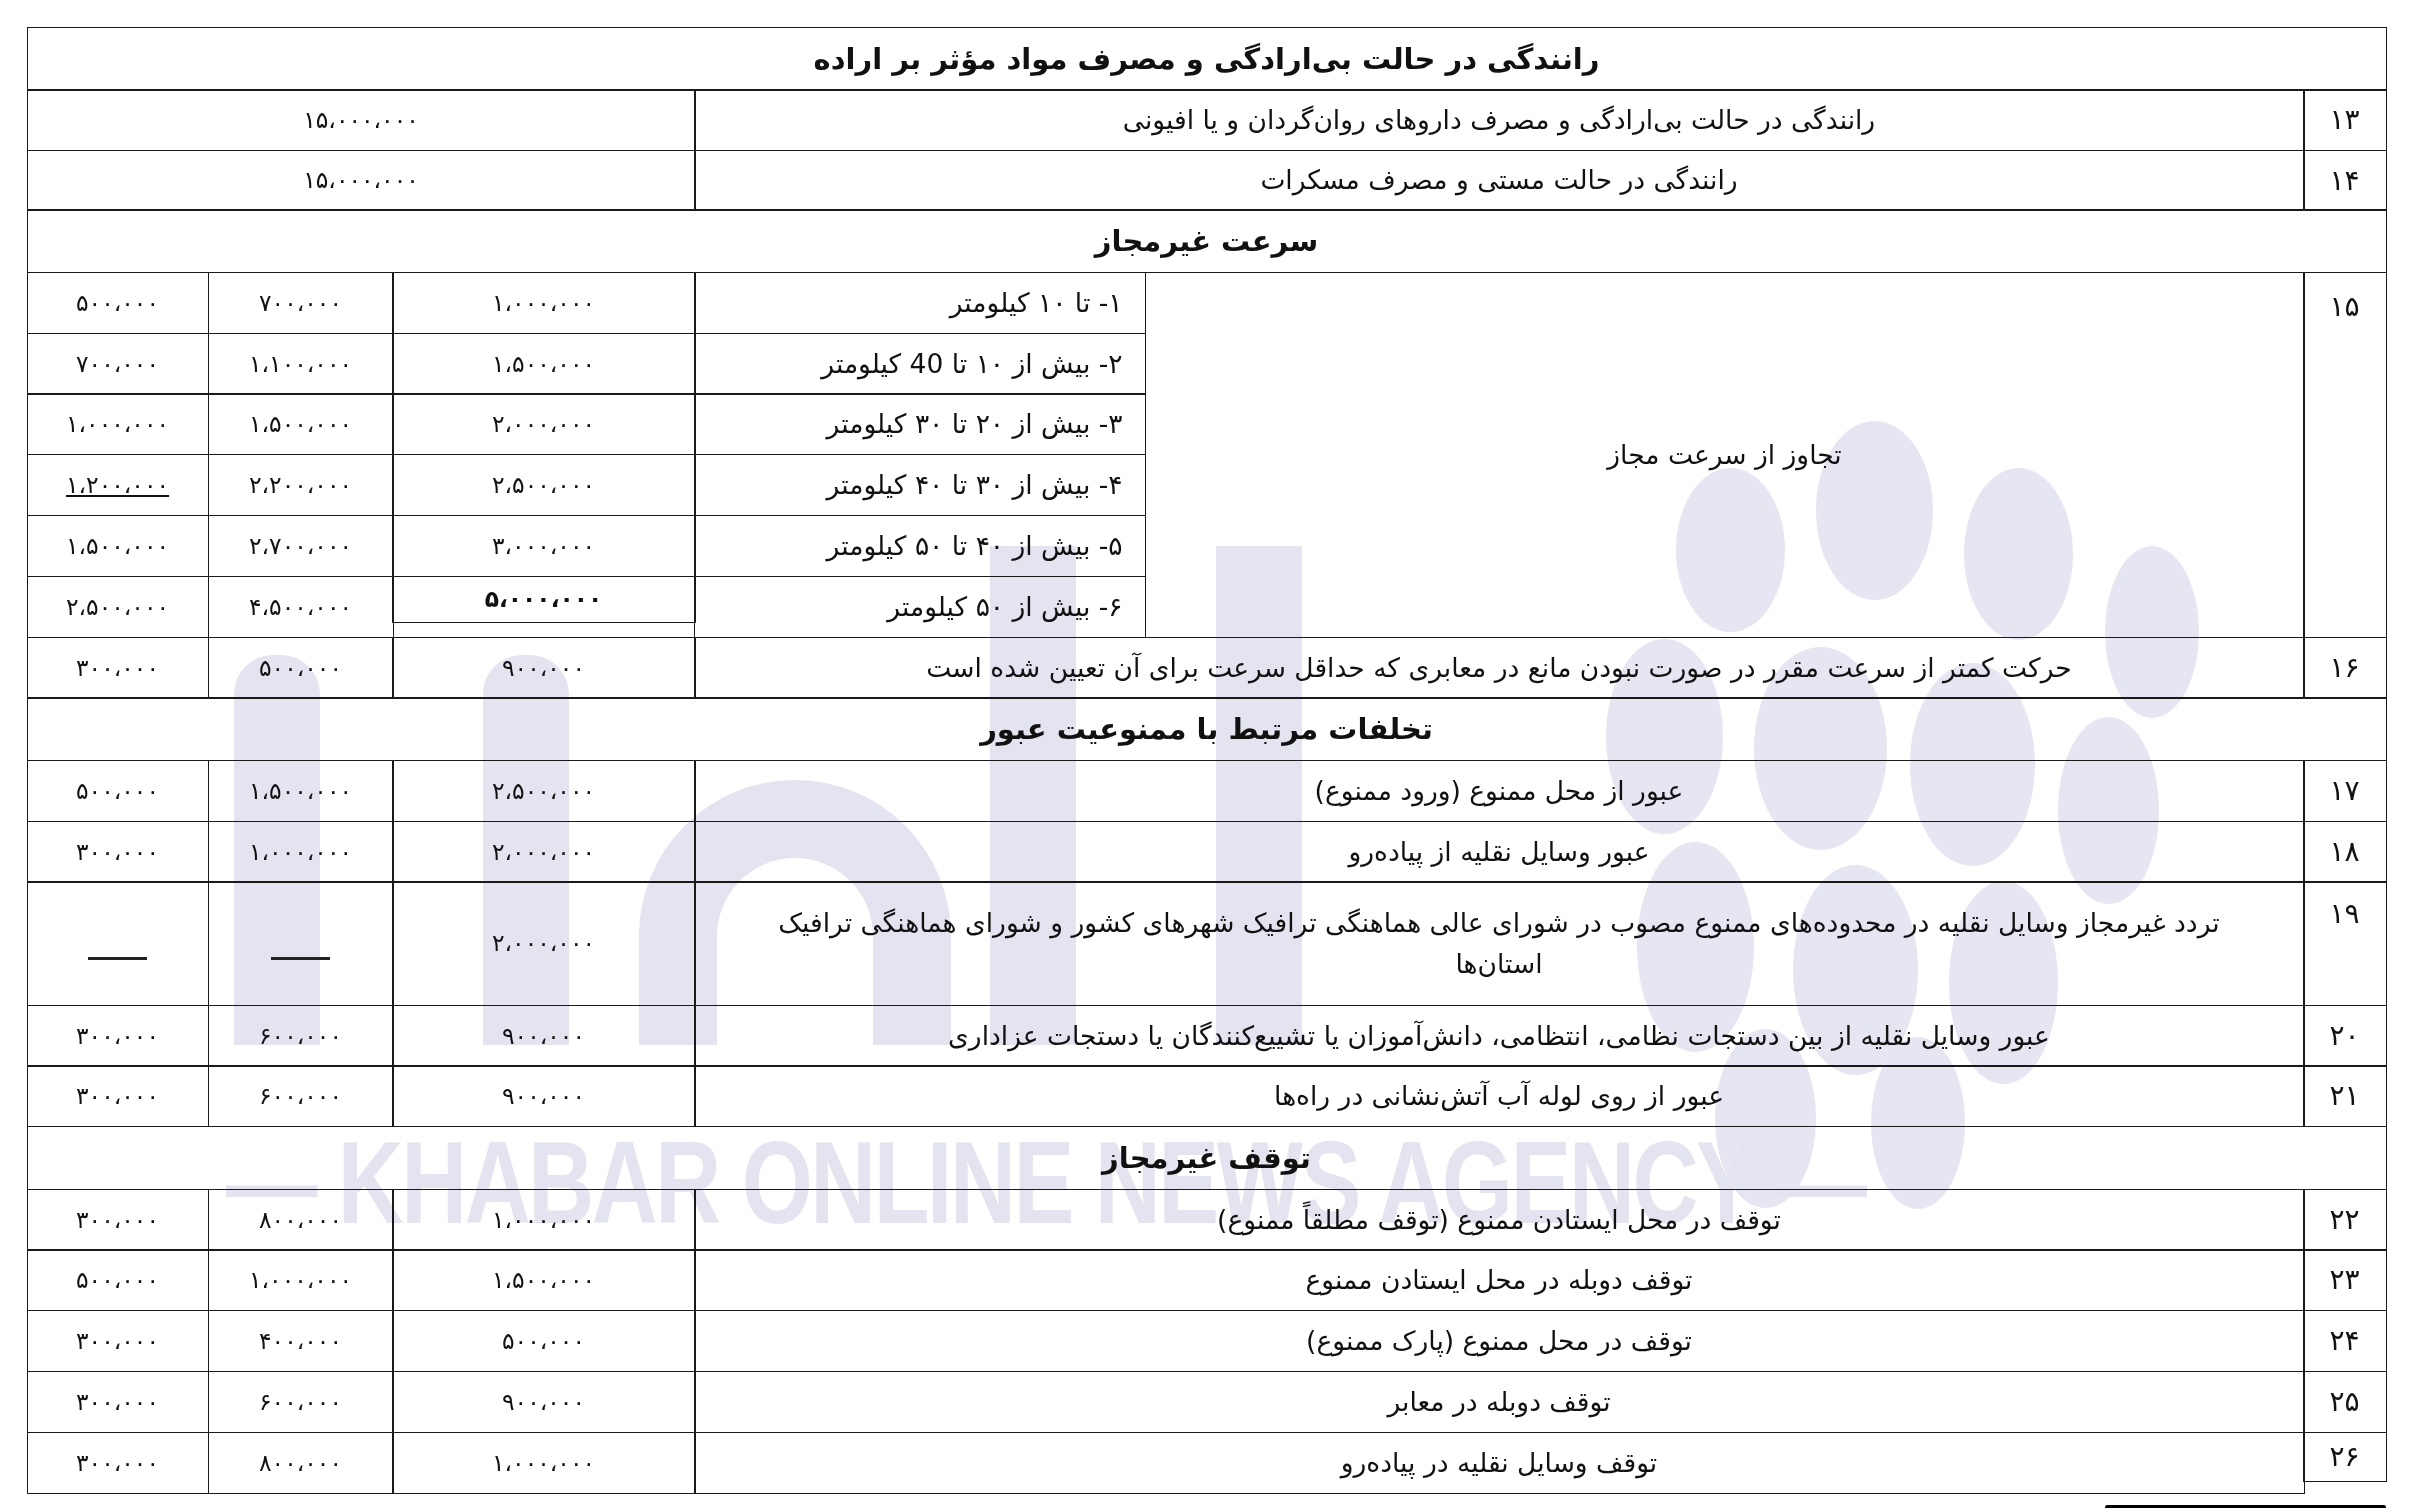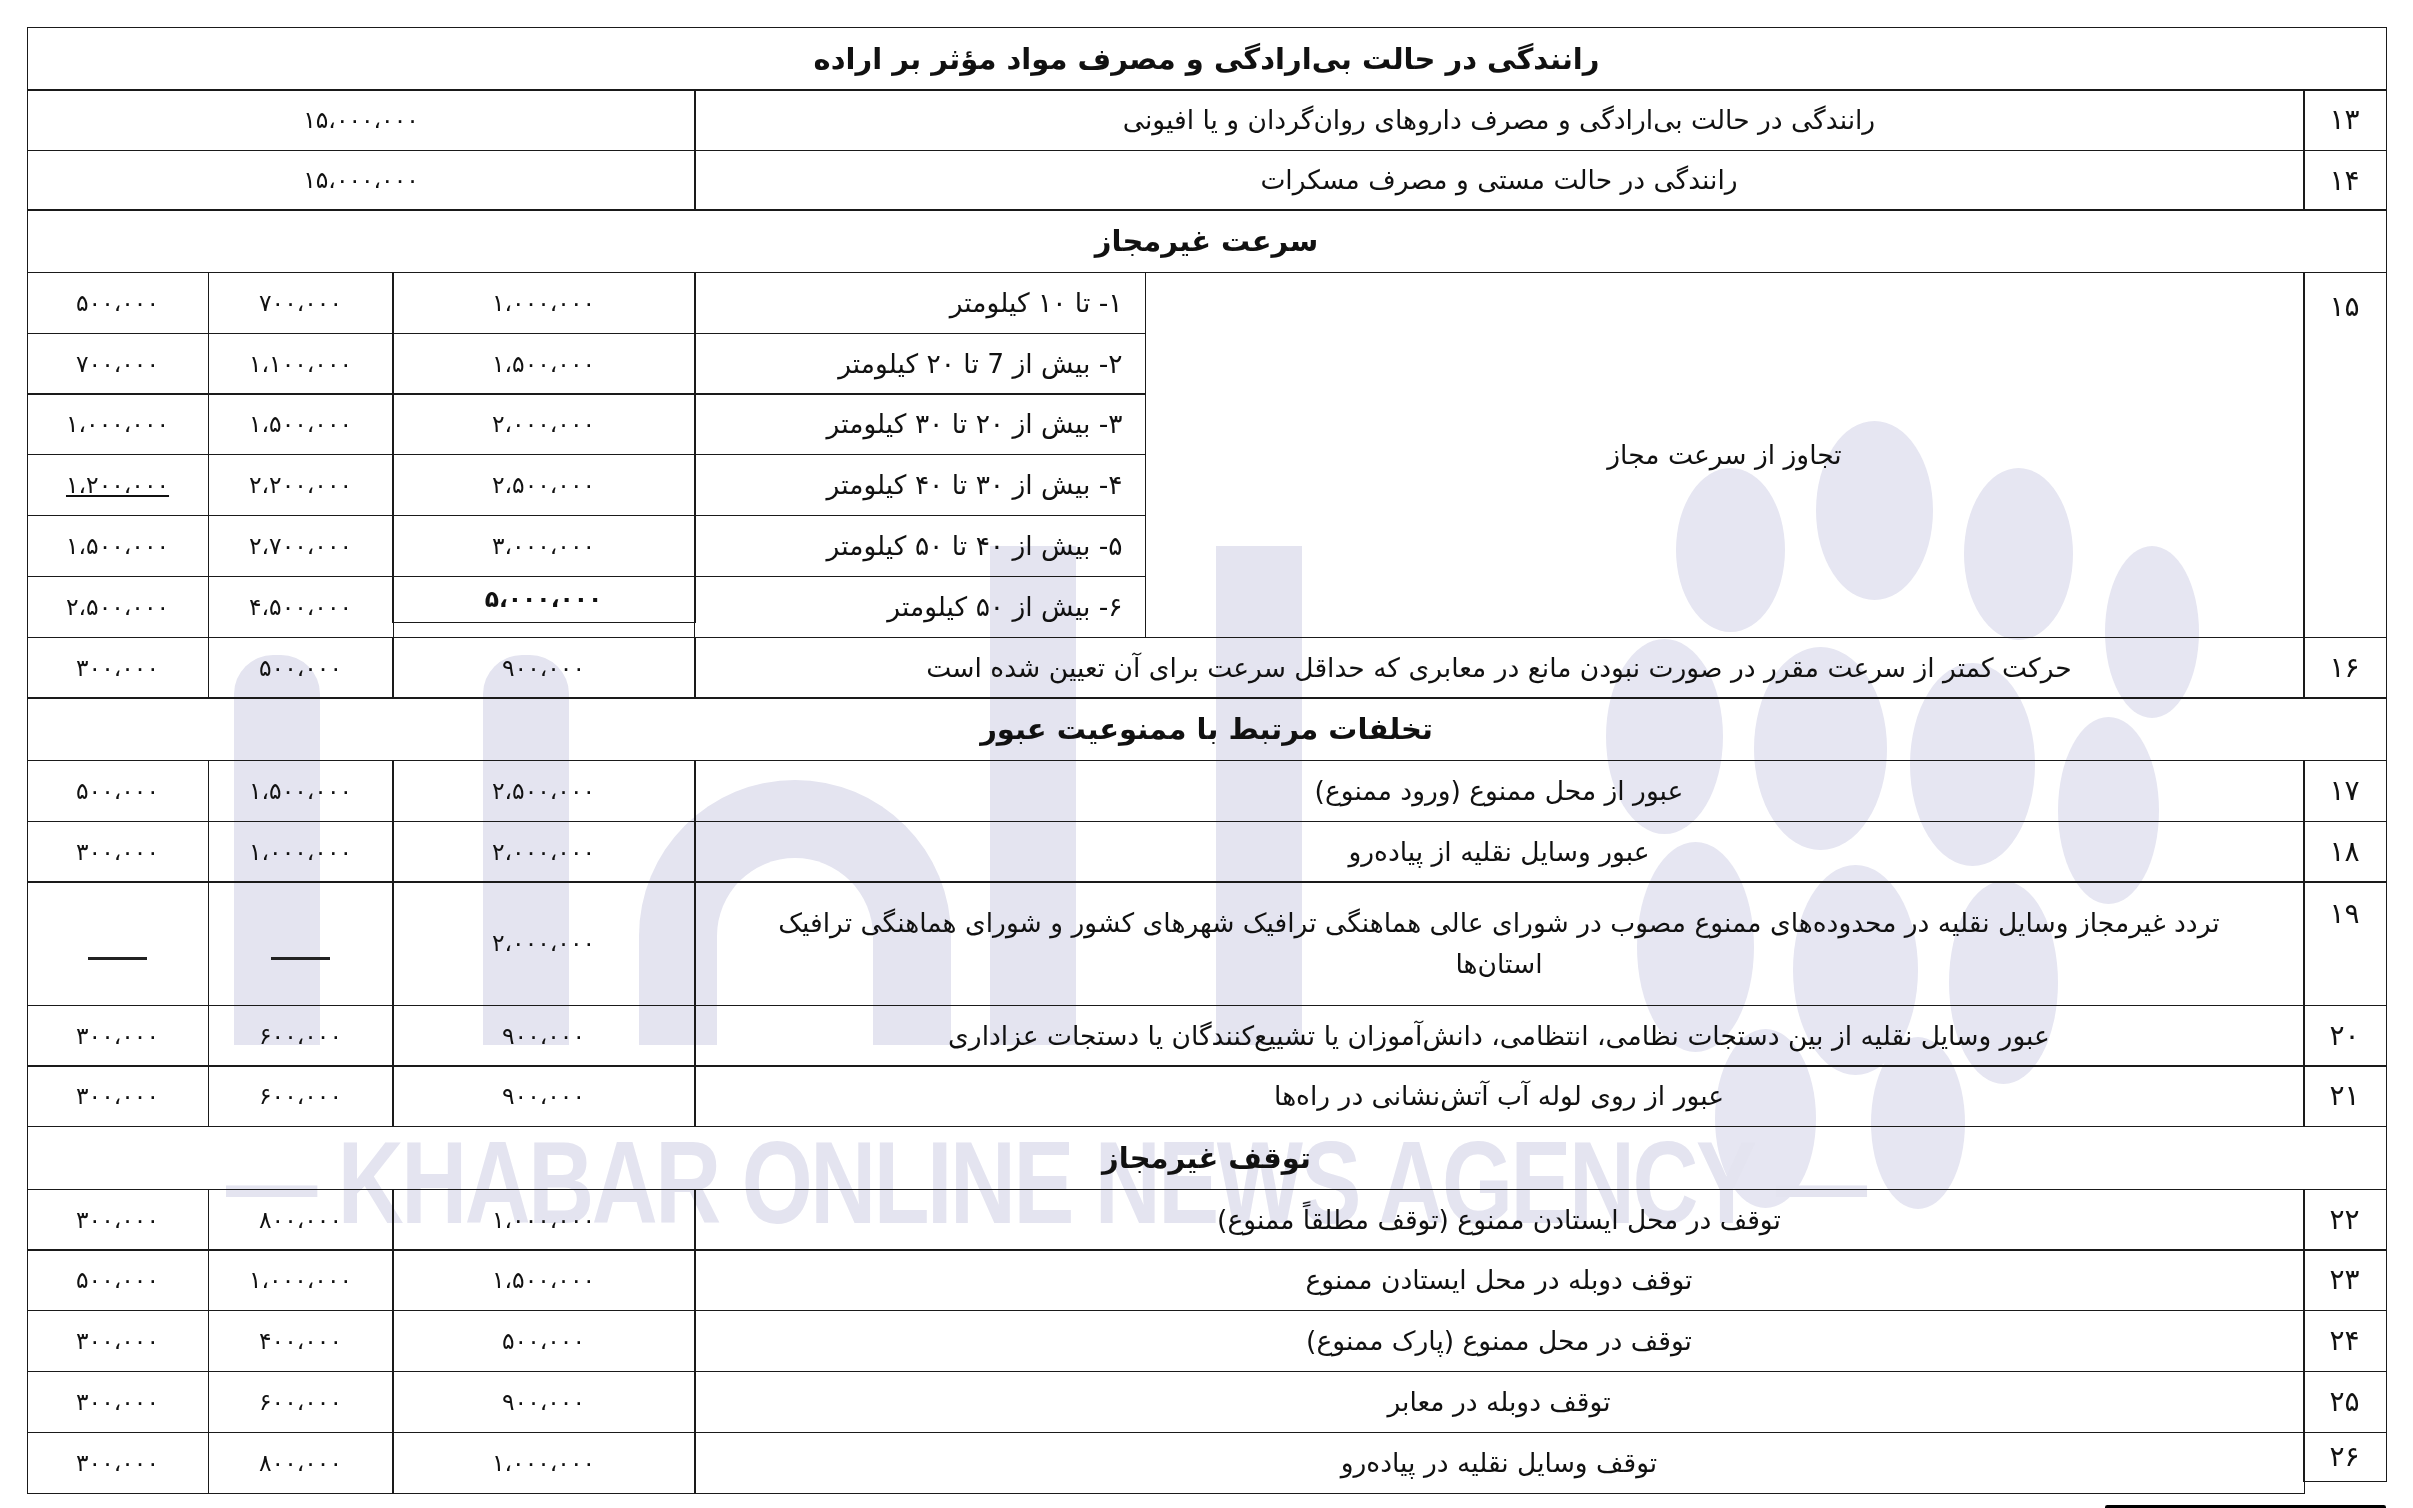--- a/index.html
+++ b/index.html
@@ -91,21 +91,21 @@
       <span>۱،۰۰۰،۰۰۰</span>
     </div>
   <div class="cell amt" style="left:181px;top:245px;width:186px;height:62px;">
       <span>۷۰۰،۰۰۰</span>
     </div>
   <div class="cell amt" style="left:0;top:245px;width:182px;height:62px;">
       <span>۵۰۰،۰۰۰</span>
     </div>
 
   <div class="cell desc right" style="left:667px;top:306px;width:452px;height:62px;">
-      <span>۲- بیش از 7 تا ۲۰ کیلومتر</span>
+      <span>۲- بیش از ۱۰ تا 40 کیلومتر</span>
     </div>
   <div class="cell amt" style="left:365px;top:306px;width:304px;height:62px;">
       <span>۱،۵۰۰،۰۰۰</span>
     </div>
   <div class="cell amt" style="left:181px;top:306px;width:186px;height:62px;">
       <span>۱،۱۰۰،۰۰۰</span>
     </div>
   <div class="cell amt" style="left:0;top:306px;width:182px;height:62px;">
       <span>۷۰۰،۰۰۰</span>
     </div>

